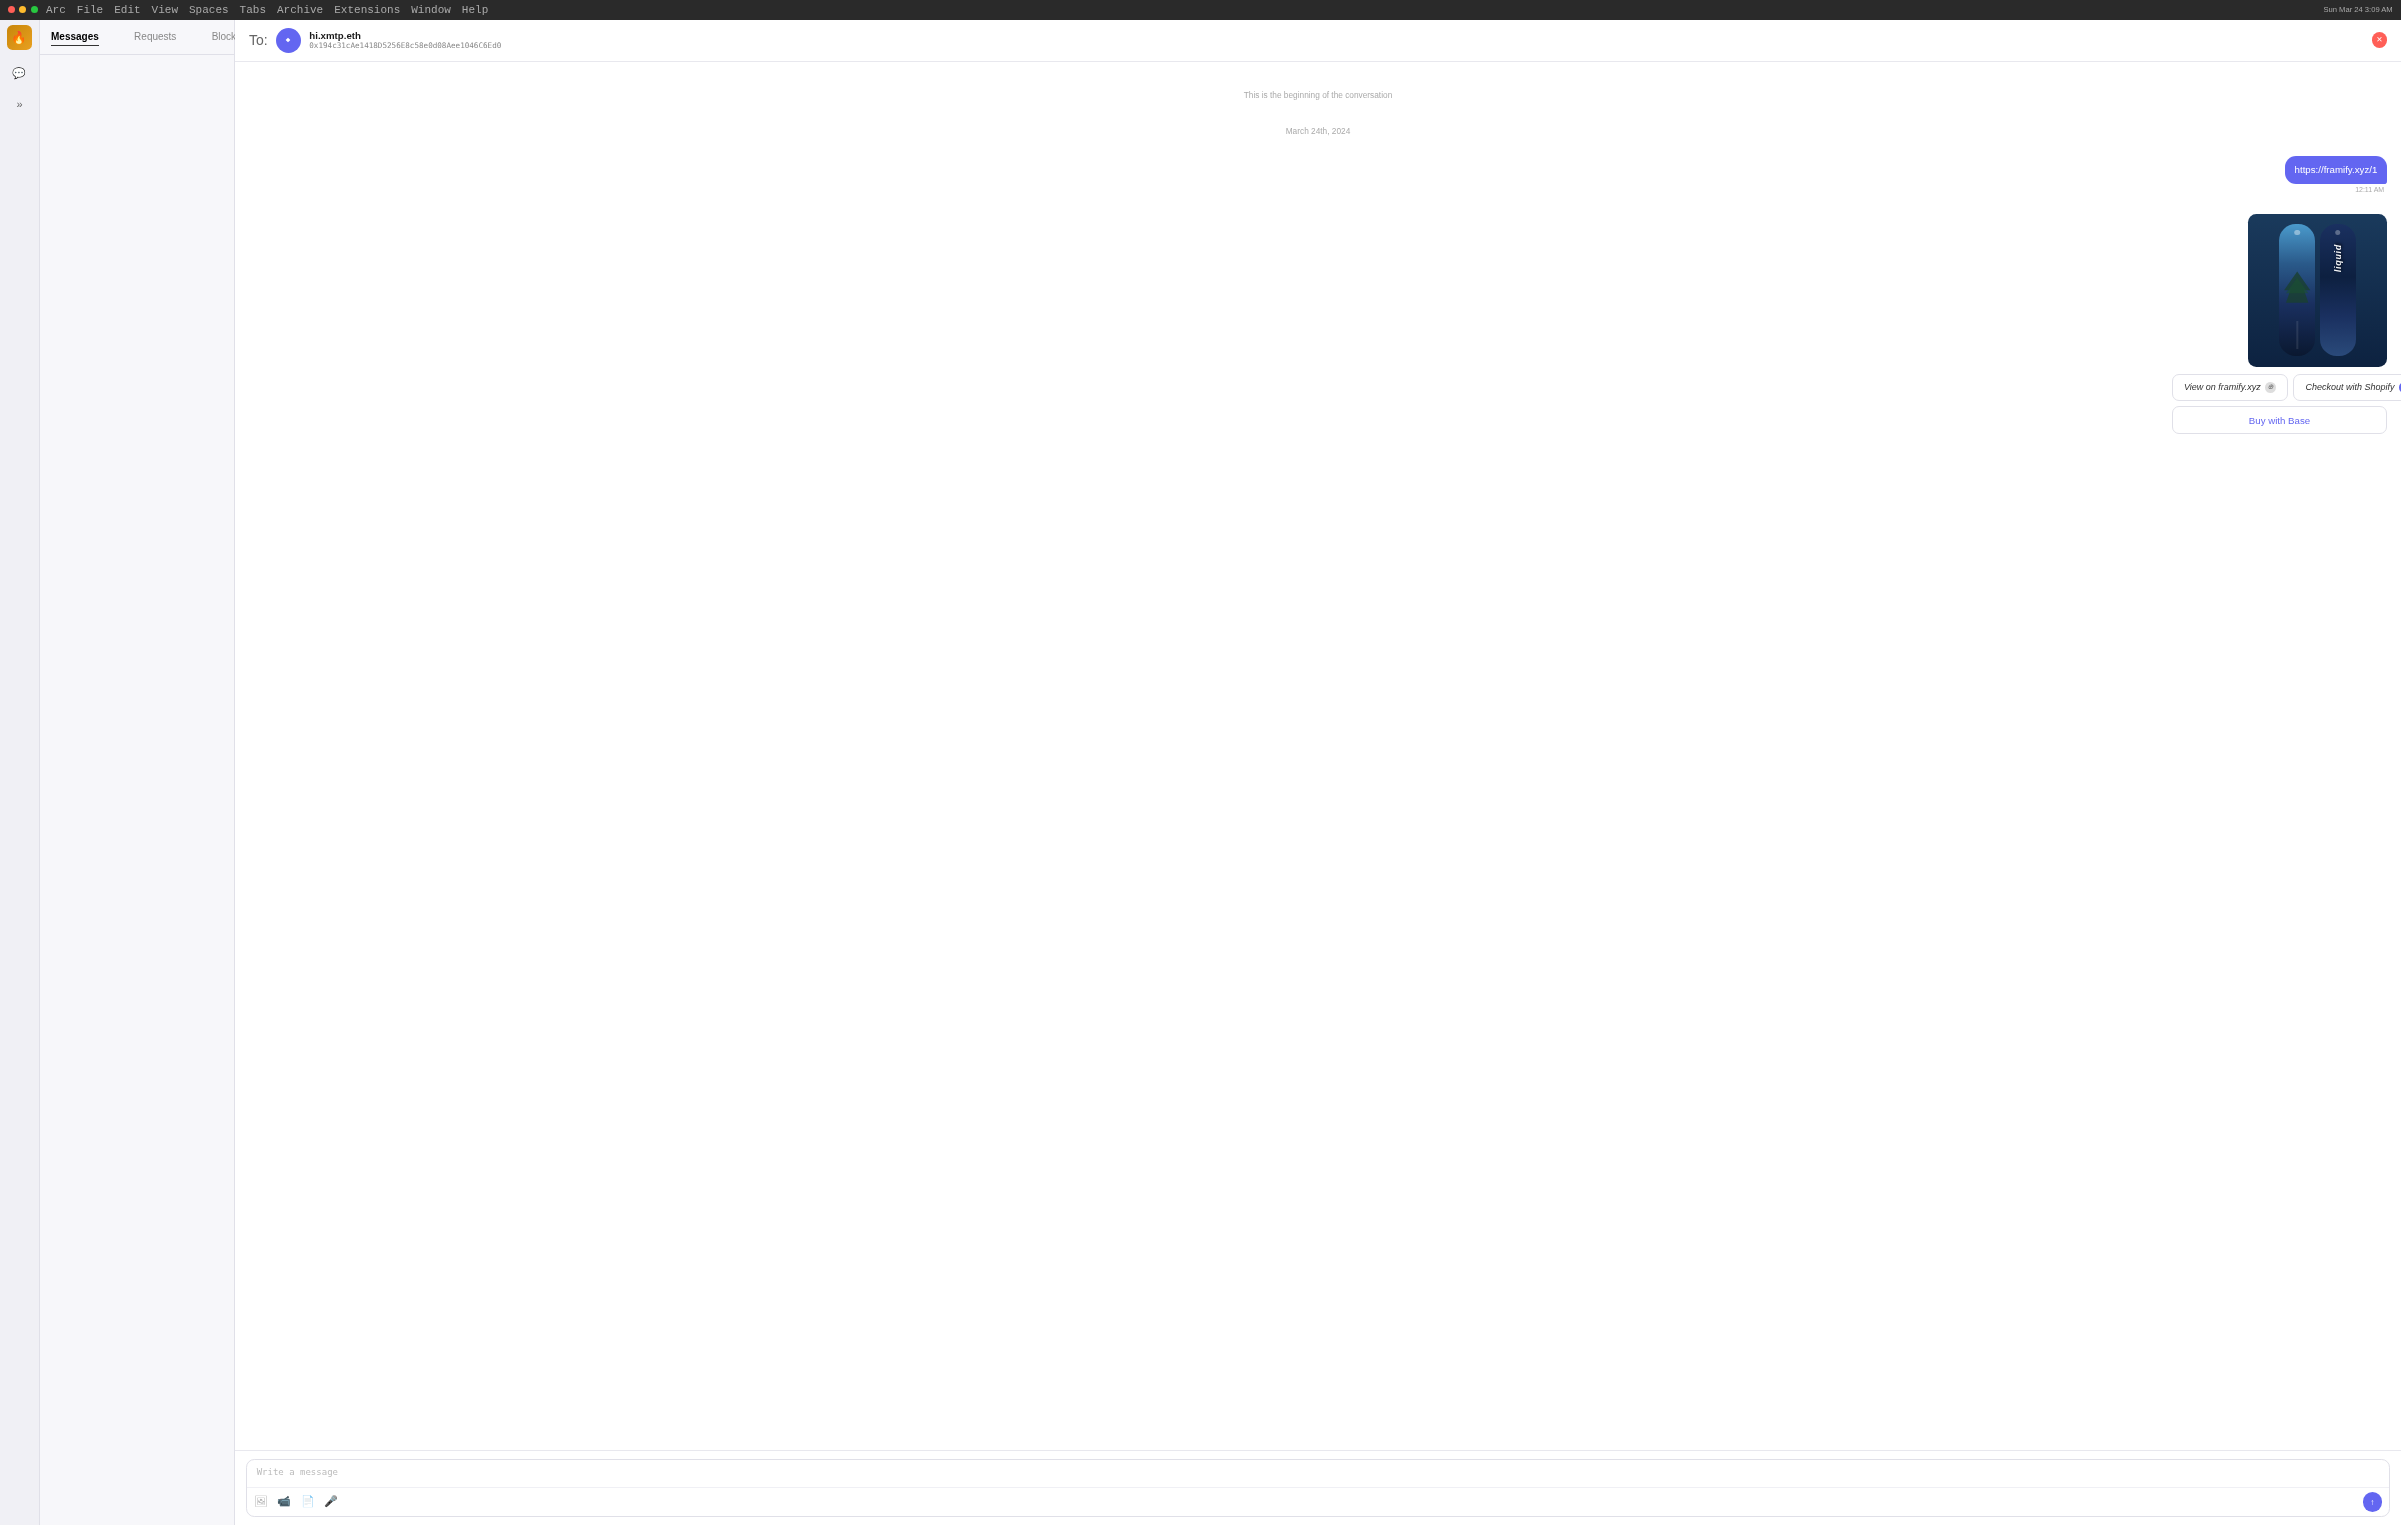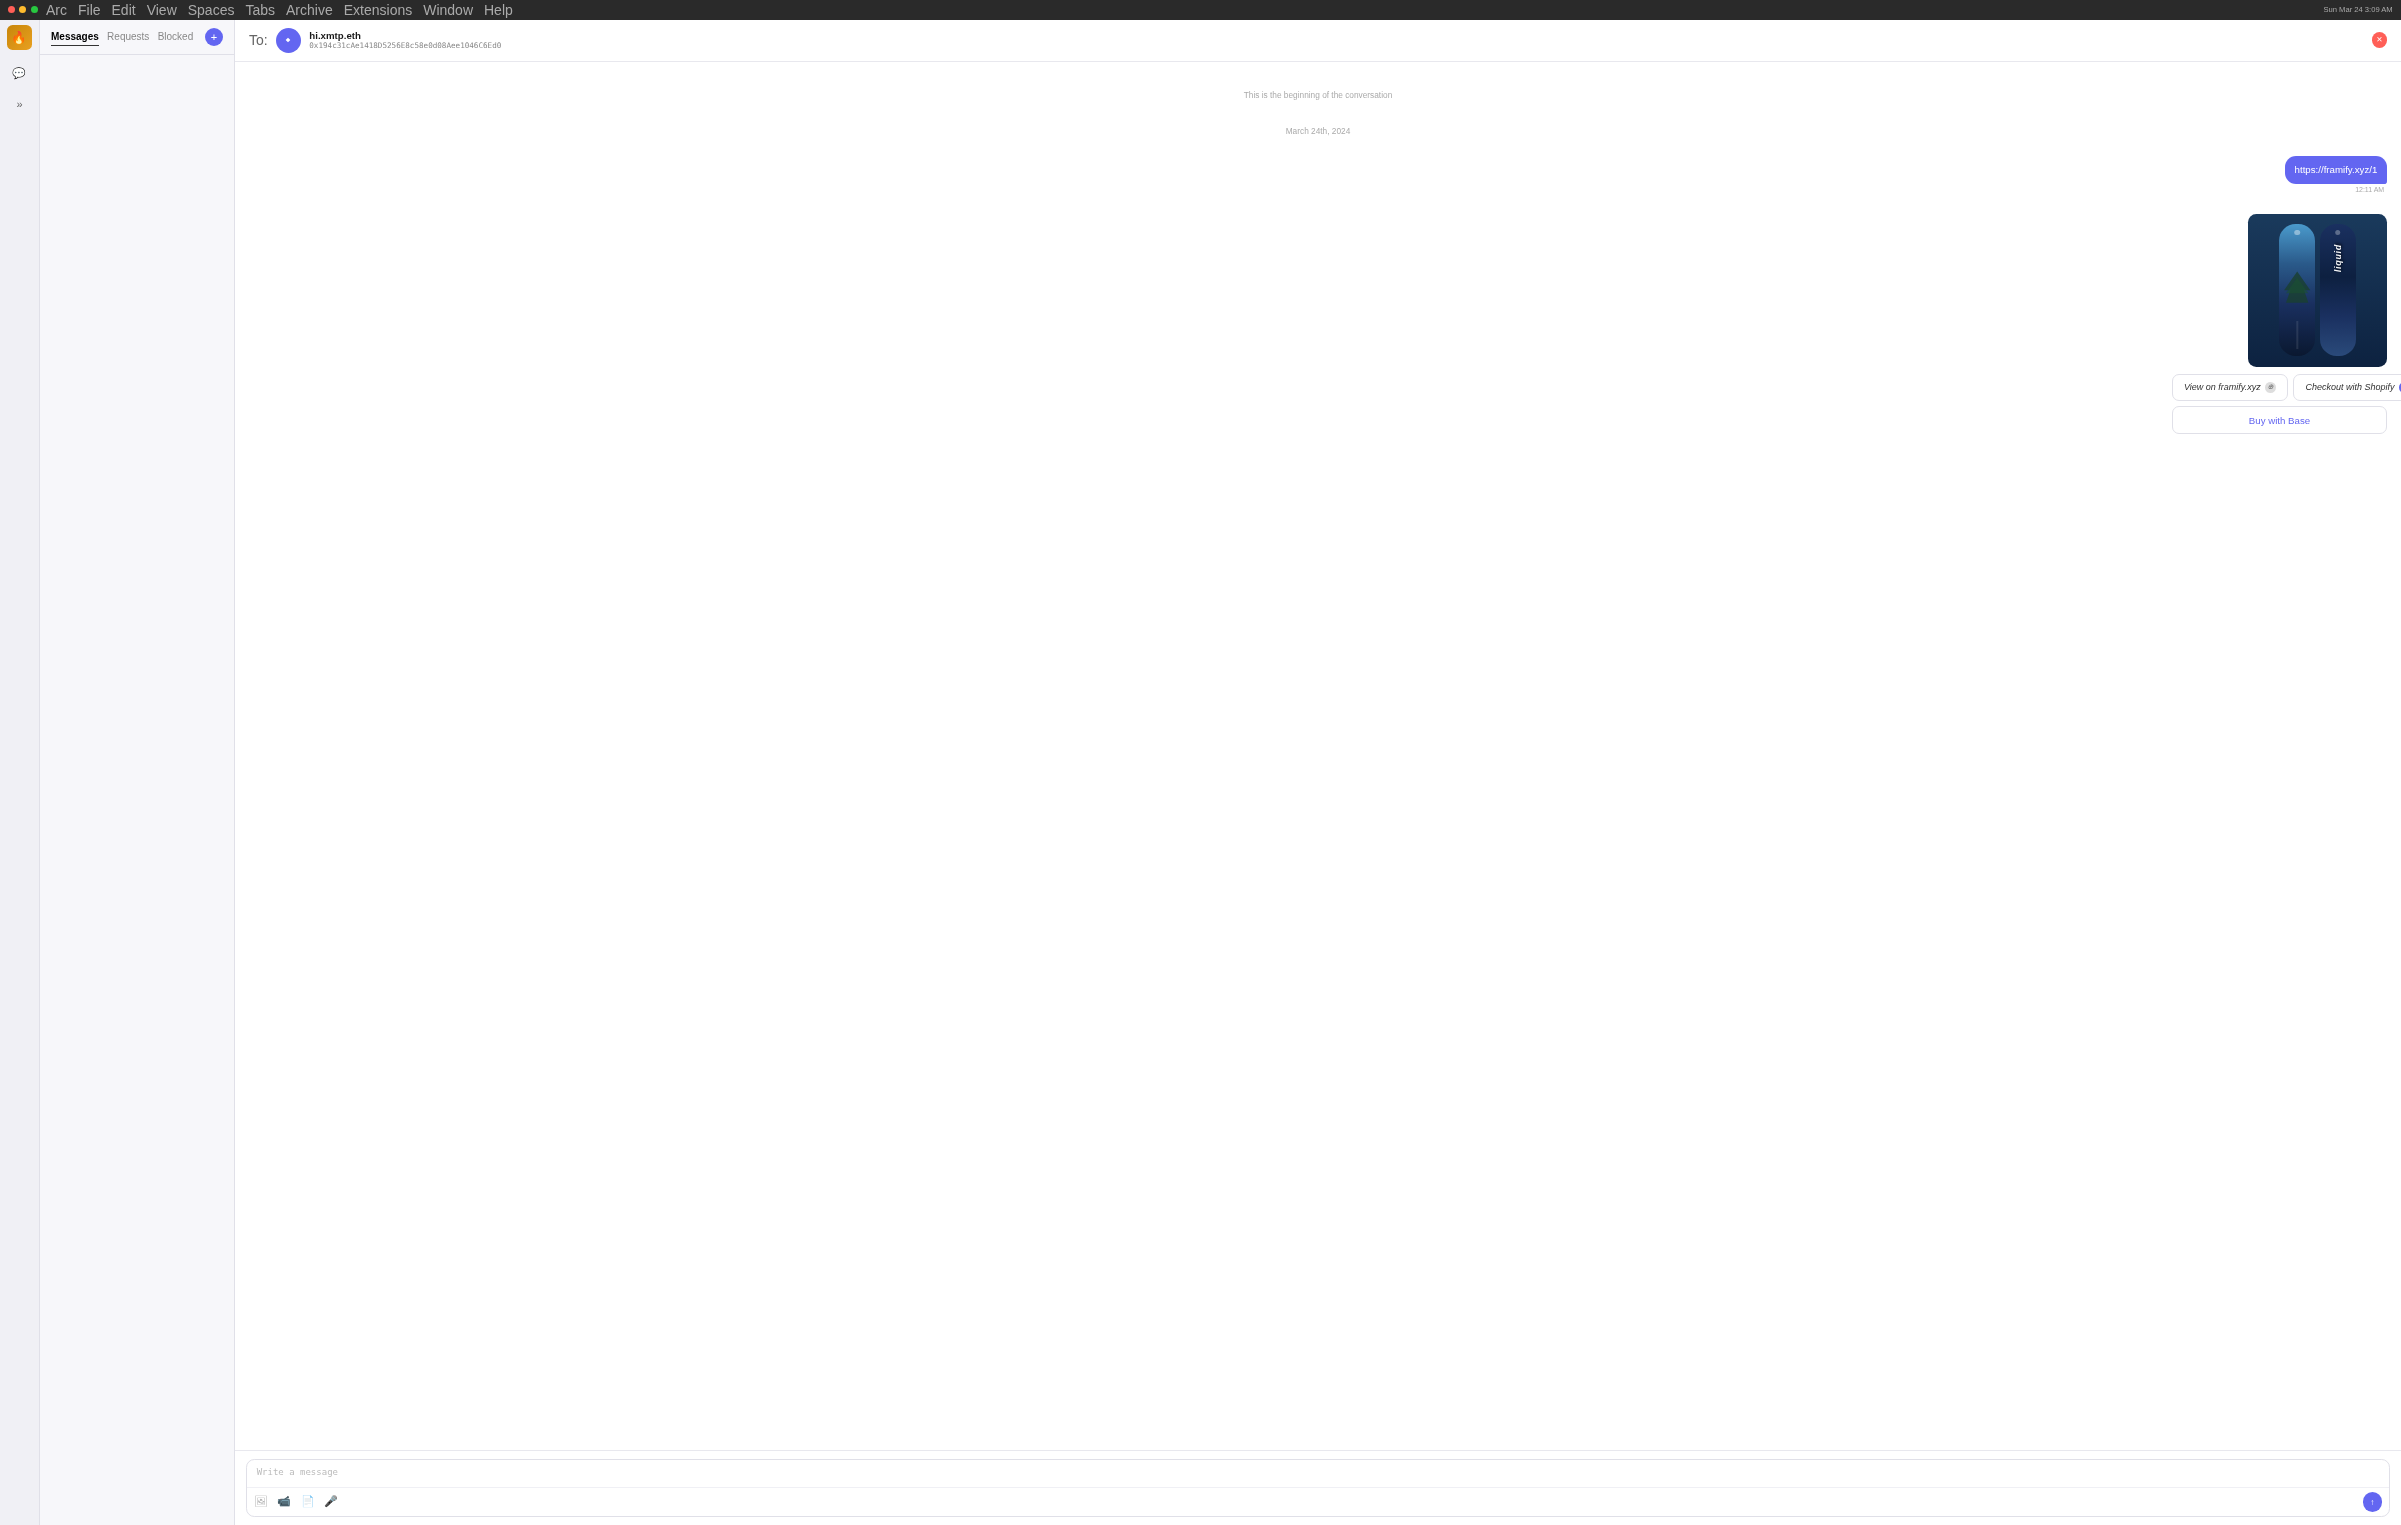--- a/index.html
+++ b/index.html
@@ -49,21 +49,22 @@
 
     .titlebar-app {
       color: #ccc;
       font-size: 7.6px;
       display: flex;
       gap: 11px;
     }
 
     .titlebar-app span {
       color: #aaa;
-      font-size: 14px;
+      font-size: 11px;
+      font-family: Liberation Mono, monospace;
     }
 
     .titlebar-right {
       display: flex;
       align-items: center;
       gap: 5.6px;
     }
 
     .titlebar-time {
       color: #aaa;
@@ -147,20 +148,21 @@
     }
 
     .sidebar-tab.active {
       color: #000;
       border-bottom: 1.4px solid #333;
     }
 
     .sidebar-tab.inactive {
       color: #888;
       font-weight: 400;
+      margin-left: 27px;
     }
 
     .plus-btn {
       width: 18px;
       height: 18px;
       border-radius: 50%;
       background: #6366f1;
       color: white;
       display: flex;
       align-items: center;

